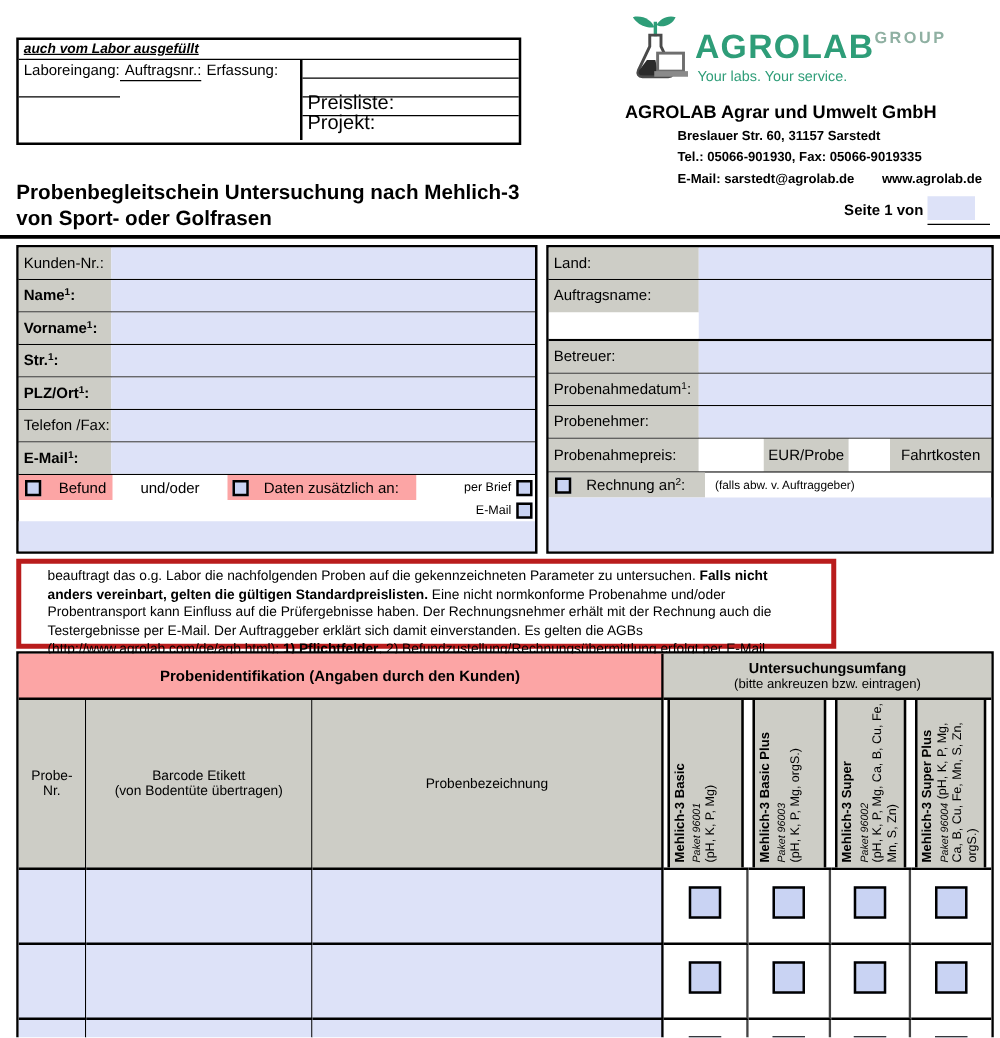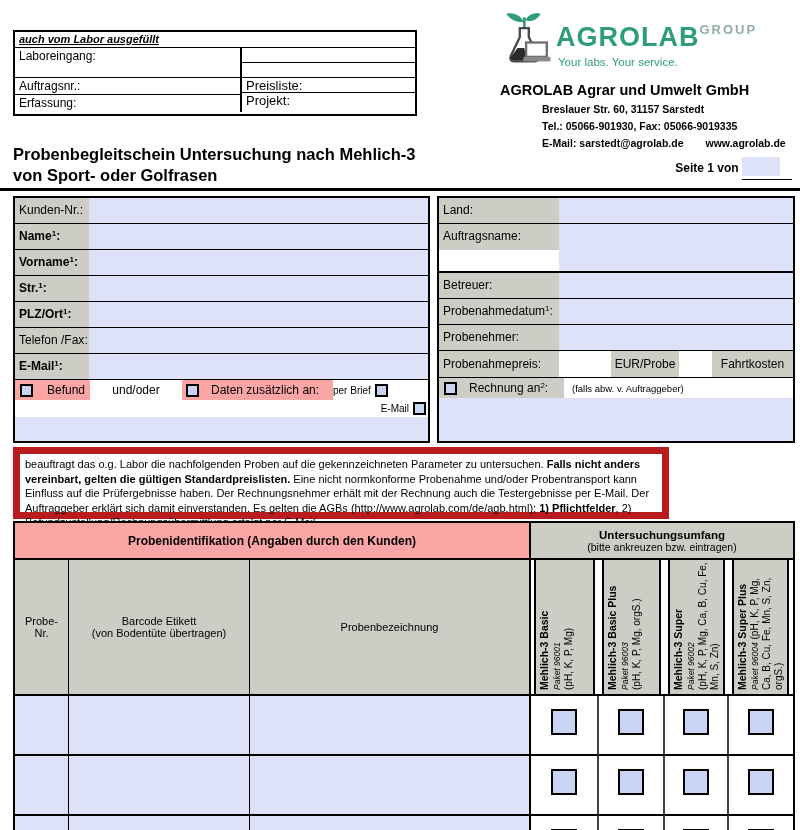--- a/index.html
+++ b/index.html
@@ -4,29 +4,29 @@
 <style>
   * { margin:0; padding:0; box-sizing:border-box; }
   html,body { background:#fff; }
   body { font-family:"Liberation Sans","DejaVu Sans",sans-serif; color:#000; }
   #page { position:relative; width:800px; height:830px; background:#fff; overflow:hidden; }
 
   
   .lab-box { position:absolute; left:13px; top:30px; width:404px; height:86px; border:2px solid #000; background:#fff; }
   .lab-head { height:16px; border-bottom:1px solid #000; font:italic bold 11px "Liberation Sans",sans-serif; text-decoration:underline; padding:1px 0 0 4px; }
   .lab-grid { display:flex; height:64px; }
-  .lab-left { width:227px; border-right:2px solid #000; display:flex; flex-direction:column; }
+  .lab-left { width:227px; border-right:2px solid #000; display:flex; flex-direction:row; }
   .lab-right { flex:1; display:flex; flex-direction:column; }
   .lab-cell { font-size:12px; padding:1px 0 0 4px; }
   .lc-a { height:30px; border-bottom:1px solid #000; }
   .lc-b { height:17px; border-bottom:1px solid #000; }
   .lc-c { height:17px; }
   .rc-a { height:15px; border-bottom:1px solid #000; }
   .rc-b { height:15px; border-bottom:1px solid #000; }
-  .rc-field { height:15px; display:flex; align-items:flex-start; font-size:13px; }
+  .rc-field { height:15px; display:flex; align-items:flex-end; font-size:16px; }
   .rc-field.mid { border-bottom:1px solid #000; }
   .rc-field .lbl { padding:0 0 0 4px; white-space:nowrap; }
   .blue-fill { background:#dde2f8; flex:1; }
 
   
   .brand { position:absolute; left:500px; top:6px; width:296px; }
   .logo-row { position:relative; height:66px; }
   .logo-icon { position:absolute; left:0; top:2px; }
   .logo-word { position:absolute; left:56px; top:16px; font-weight:bold; font-size:27px; letter-spacing:1px; color:#2e9d78; }
   .logo-group { font-weight:bold; font-size:13px; color:#8fb0a2; letter-spacing:2px; vertical-align:12px; }
@@ -64,32 +64,32 @@
   .seg.white { background:#fff; }
 
   .cb { display:inline-block; width:13px; height:13px; border:2px solid #000; background:#c9d3f3; }
   .cbrow1 { height:20px; display:flex; align-items:center; font-size:12px; }
   .chunk { background:#fca5a5; height:100%; display:flex; align-items:center; }
   .chunk1 { width:75px; padding-left:5px; }
   .chunk1 .t { margin-left:14px; }
   .undoder { width:92px; text-align:center; }
   .chunk2 { width:151px; padding-left:4px; }
   .chunk2 .t { margin-left:12px; }
-  .cb-right { flex:1; display:flex; align-items:center; font-size:10px; padding-right:2px; }
+  .cb-right { flex:1; display:flex; align-items:center; justify-content:flex-end; font-size:10px; padding-right:2px; }
   .cb-right .cb { margin-left:4px; }
   .cbrow2 { height:17px; display:flex; align-items:center; justify-content:flex-end; font-size:10px; padding-right:2px; }
   .cbrow2 .cb { margin-left:4px; }
   .blue-area { background:#dde2f8; flex:1; }
   .rech-row { height:20px; display:flex; align-items:center; font-size:12px; }
   .rech-chunk { background:#cdcdc6; height:100%; width:125px; display:flex; align-items:center; padding-left:5px; }
   .rech-chunk .t { margin-left:12px; }
   .rech-note { font-size:9.5px; margin-left:8px; }
 
   
-  .legal { position:absolute; left:13px; top:447px; width:656px; height:72px; border:7px solid #b91c1c; font-size:11px; line-height:14.5px; padding:3px 5px; }
+  .legal { position:absolute; left:13px; top:447px; width:656px; height:72px; border:4px solid #b91c1c; font-size:11px; line-height:14.5px; padding:3px 21px; }
 
   
   .stable { position:absolute; left:13px; top:521px; width:782px; height:400px; border:2px solid #000; display:grid;
             grid-template-columns:54px 181px 281px 68px 66px 64px 64px;
             grid-template-rows:37px 136px 60px 60px 60px; }
   .sec-left { grid-column:1 / 4; background:#fca5a5; border-right:2px solid #000; border-bottom:2px solid #000;
               display:flex; align-items:center; justify-content:center; font-weight:bold; font-size:12px; }
   .sec-right { grid-column:4 / 8; background:#cdcdc6; border-bottom:2px solid #000;
                display:flex; flex-direction:column; align-items:center; justify-content:center; }
   .sec-right .t1 { font-weight:bold; font-size:11.5px; }

